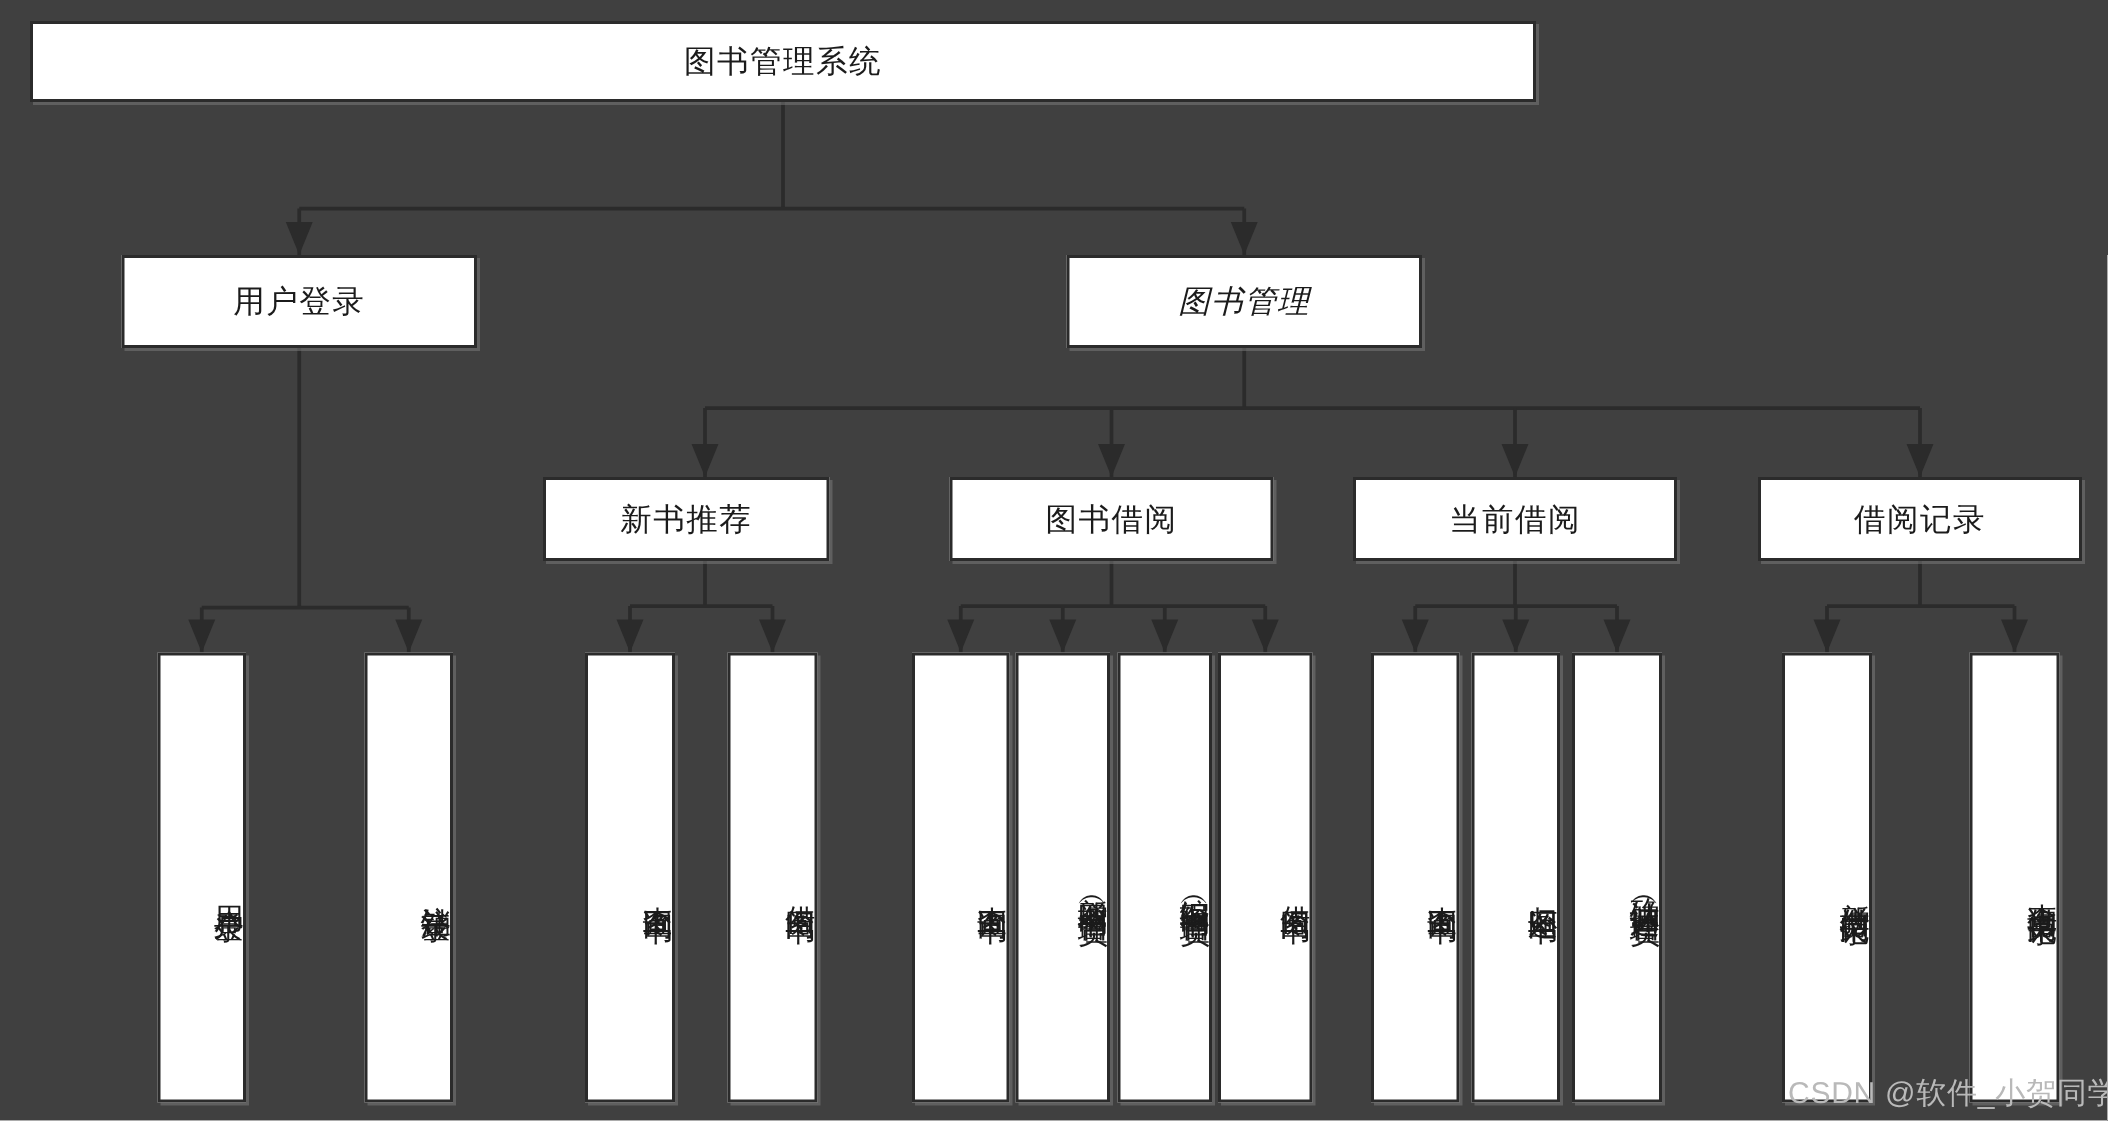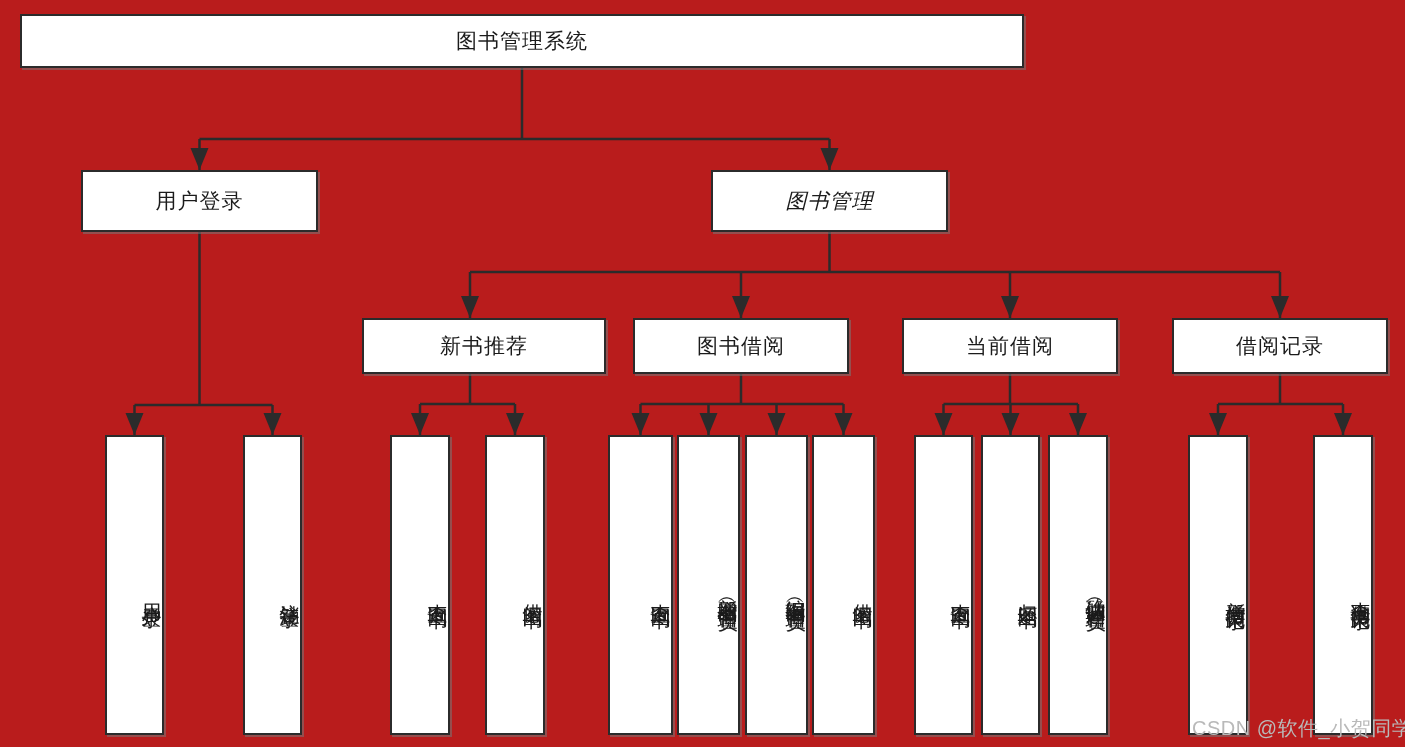--- a/index.html
+++ b/index.html
@@ -7,21 +7,21 @@
     padding: 0;
     background: #ffffff;
   }
   body {
     font-family: "Liberation Sans", "DejaVu Sans", sans-serif;
   }
   #canvas {
     position: relative;
     width: 1405px;
     height: 747px;
-    background: #b91c1c;
+    background: #404040;
     overflow: hidden;
   }
   #edges {
     position: absolute;
     left: 0;
     top: 0;
     width: 1405px;
     height: 747px;
   }
   .node {
@@ -126,21 +126,21 @@
   <div id="nodes">
       <div class="node horizontal" style="left: 20px; top: 14px; width: 1004px; height: 54px;">
         <span class="node-label">图书管理系统</span>
       </div>
       <div class="node horizontal" style="left: 81px; top: 170px; width: 237px; height: 62px;">
         <span class="node-label">用户登录</span>
       </div>
       <div class="node horizontal" style="left: 711px; top: 170px; width: 237px; height: 62px; font-style: italic;">
         <span class="node-label">图书管理</span>
       </div>
-      <div class="node horizontal" style="left: 362px; top: 318px; width: 244px; height: 56px;">
+      <div class="node horizontal" style="left: 362px; top: 318px; width: 191px; height: 56px;">
         <span class="node-label">新书推荐</span>
       </div>
       <div class="node horizontal" style="left: 633px; top: 318px; width: 216px; height: 56px; text-align: right;">
         <span class="node-label">图书借阅</span>
       </div>
       <div class="node horizontal" style="left: 902px; top: 318px; width: 216px; height: 56px; justify-content: center;">
         <span class="node-label">当前借阅</span>
       </div>
       <div class="node horizontal" style="left: 1172px; top: 318px; width: 216px; height: 56px;">
         <span class="node-label">借阅记录</span>

